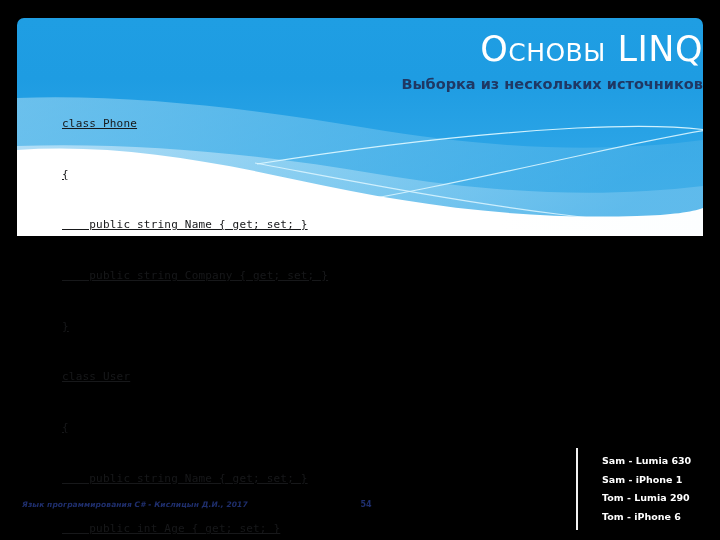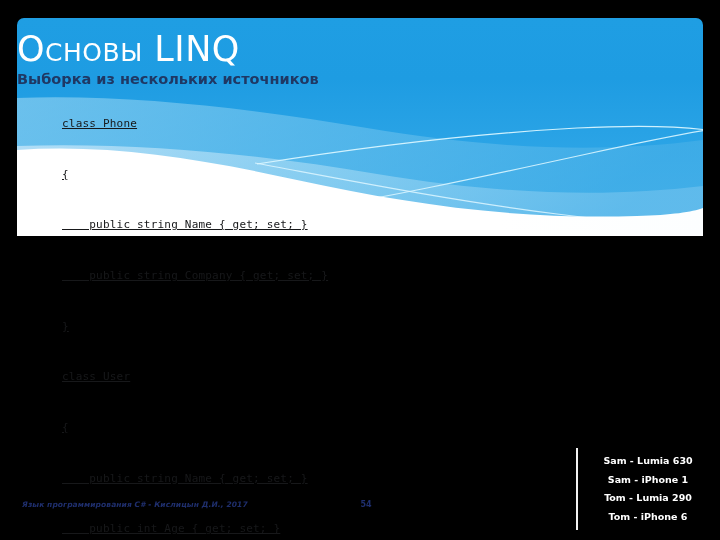--- a/index.html
+++ b/index.html
@@ -56,39 +56,40 @@
     height: 100%;
     display: block;
   }
 
   
   #title-block {
     position: absolute;
     left: 17px;
     top: 28px;
     width: 686px;
-    text-align: left;
+    text-align: right;
     pointer-events: none;
   }
   #slide-title {
     font-family: "DejaVu Sans", sans-serif;
     font-size: 35px;
     line-height: 42px;
     font-weight: 400;
     color: #ffffff;
     font-variant: small-caps;
     letter-spacing: 0.5px;
     white-space: nowrap;
   }
   #slide-subtitle {
     font-family: "DejaVu Sans", sans-serif;
     font-size: 14.5px;
     line-height: 18px;
     font-weight: 700;
     color: #1f3864;
+    margin-top: 5px;
     white-space: nowrap;
   }
 
   
   #code-block {
     position: absolute;
     left: 62px;
     top: 82px;
     font-family: "DejaVu Sans Mono", monospace;
     font-size: 11px;
@@ -101,23 +102,22 @@
 
   
   #console-output {
     position: absolute;
     left: 576px;
     top: 448px;
     width: 130px;
     height: 82px;
     border-left: 2px solid #f2f2f2;
     box-sizing: border-box;
-    padding-left: 12px;
+    padding-left: 24px;
     padding-top: 4px;
-    text-align: center;
   }
   #console-output .out-line {
     display: block;
     font-family: "DejaVu Sans", sans-serif;
     font-size: 9.5px;
     font-weight: 700;
     line-height: 18.7px;
     color: #ffffff;
     white-space: nowrap;
   }

